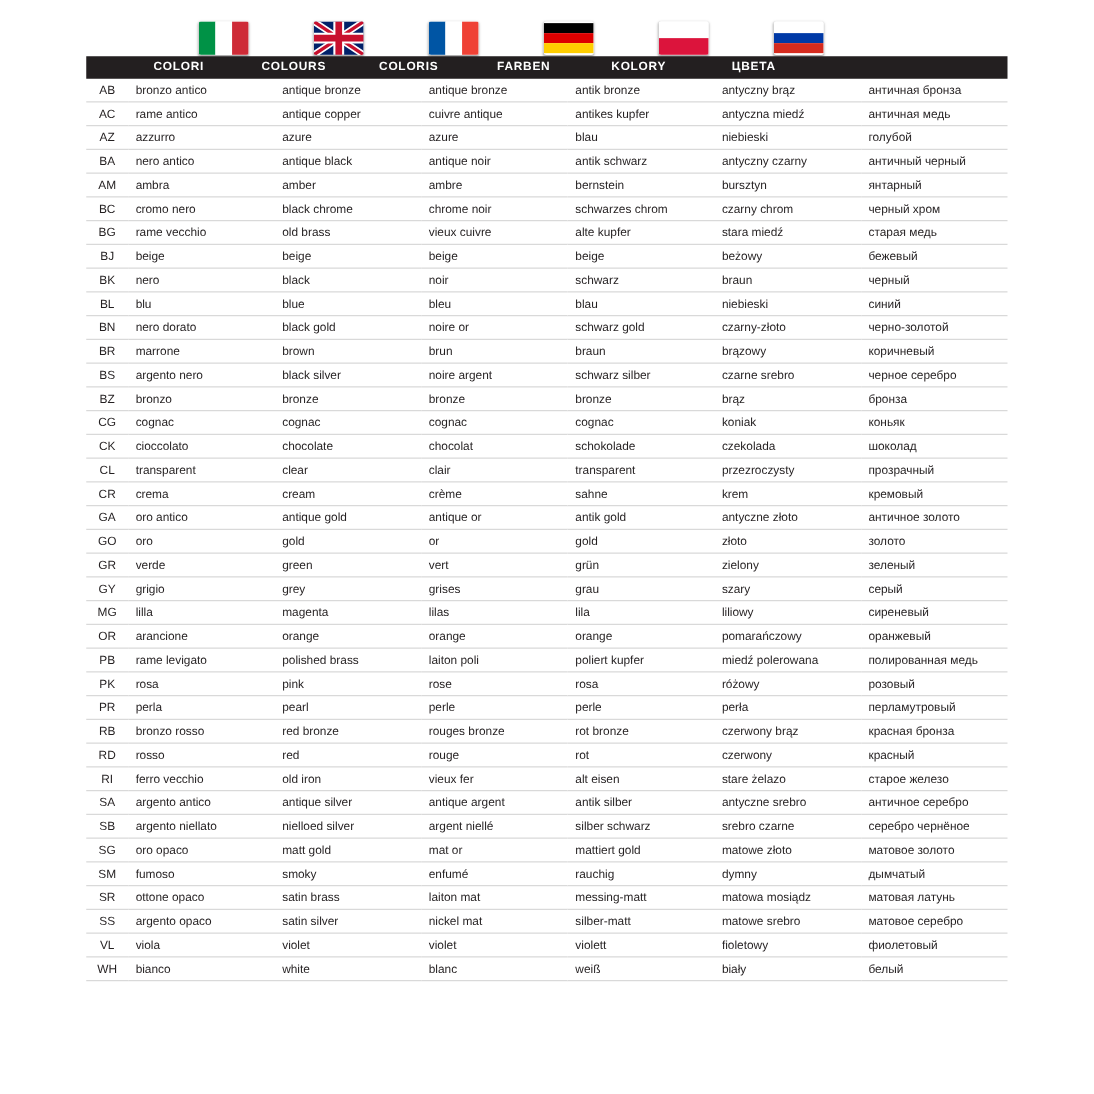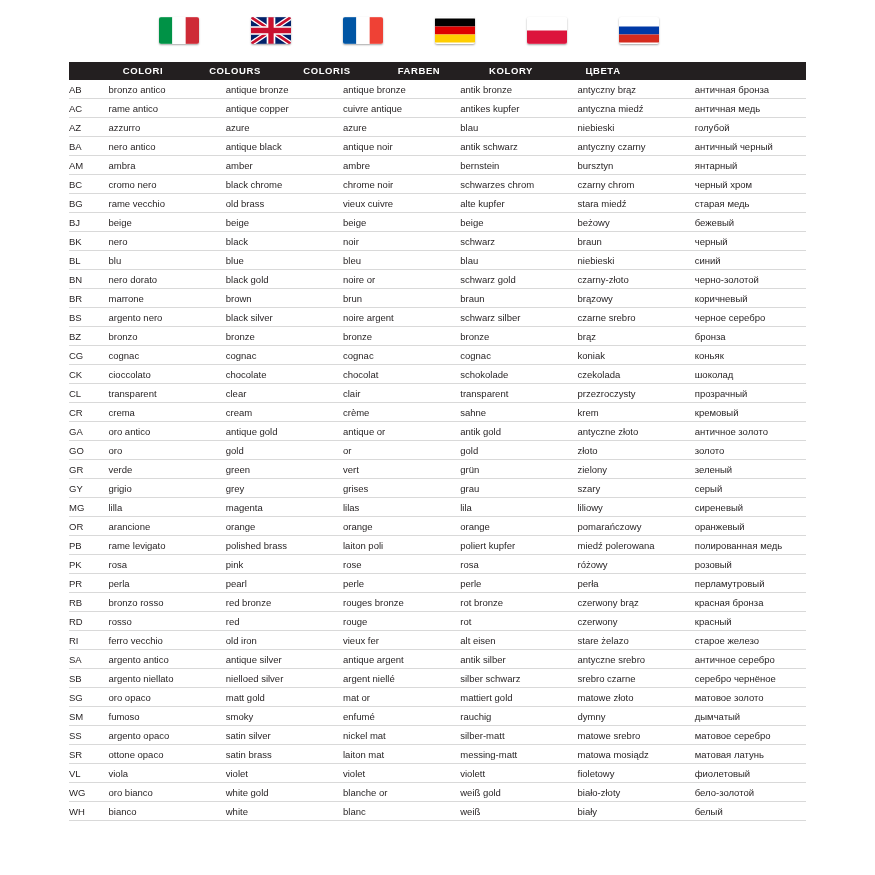--- a/index.html
+++ b/index.html
@@ -46,21 +46,21 @@
   }
   .flag svg { display: block; }
 
   
   .header-band {
     display: flex;
     background: #231f20;
     color: #ffffff;
     height: 18px;
     align-items: center;
-    margin-top: 18px;
+    margin-top: 1px;
     width: 737px;
     margin-left: 0;
   }
   .header-band .h-code {
     width: 28px;
   }
   .header-band .h-lang {
     width: 92px;
     text-align: center;
     font-size: 9.5px;
@@ -83,21 +83,21 @@
     font-size: 9.5px;
     line-height: 11px;
     height: 18px;
     padding: 0 0 0 6px;
     vertical-align: middle;
     white-space: nowrap;
     overflow: hidden;
   }
   table.colors tr td:first-child {
     width: 28px;
-    text-align: left;
+    text-align: center;
     padding: 0;
     font-size: 9.5px;
     color: #231f20;
     border-bottom: 1px solid #d9d9d9;
   }
   table.colors td.lang-cell {
     width: 92px;
   }
   table.colors tr:first-child td {
     border-top: none;
@@ -480,56 +480,47 @@
             <tr>
               <td>SM</td>
               <td class="lang-cell">fumoso</td>
               <td class="lang-cell">smoky</td>
               <td class="lang-cell">enfumé</td>
               <td class="lang-cell">rauchig</td>
               <td class="lang-cell">dymny</td>
               <td class="lang-cell">дымчатый</td>
             </tr>
             <tr>
+              <td>SR</td>
+              <td class="lang-cell">ottone opaco</td>
+              <td class="lang-cell">satin brass</td>
+              <td class="lang-cell">laiton mat</td>
+              <td class="lang-cell">messing-matt</td>
+              <td class="lang-cell">matowa mosiądz</td>
+              <td class="lang-cell">матовая латунь</td>
+            </tr>
+            <tr>
               <td>SS</td>
               <td class="lang-cell">argento opaco</td>
               <td class="lang-cell">satin silver</td>
               <td class="lang-cell">nickel mat</td>
               <td class="lang-cell">silber-matt</td>
               <td class="lang-cell">matowe srebro</td>
               <td class="lang-cell">матовое серебро</td>
             </tr>
             <tr>
-              <td>SR</td>
-              <td class="lang-cell">ottone opaco</td>
-              <td class="lang-cell">satin brass</td>
-              <td class="lang-cell">laiton mat</td>
-              <td class="lang-cell">messing-matt</td>
-              <td class="lang-cell">matowa mosiądz</td>
-              <td class="lang-cell">матовая латунь</td>
-            </tr>
-            <tr>
               <td>VL</td>
               <td class="lang-cell">viola</td>
               <td class="lang-cell">violet</td>
               <td class="lang-cell">violet</td>
               <td class="lang-cell">violett</td>
               <td class="lang-cell">fioletowy</td>
               <td class="lang-cell">фиолетовый</td>
             </tr>
             <tr>
-              <td>WG</td>
-              <td class="lang-cell">oro bianco</td>
-              <td class="lang-cell">white gold</td>
-              <td class="lang-cell">blanche or</td>
-              <td class="lang-cell">weiß gold</td>
-              <td class="lang-cell">biało-złoty</td>
-              <td class="lang-cell">бело-золотой</td>
-            </tr>
-            <tr>
               <td>WH</td>
               <td class="lang-cell">bianco</td>
               <td class="lang-cell">white</td>
               <td class="lang-cell">blanc</td>
               <td class="lang-cell">weiß</td>
               <td class="lang-cell">biały</td>
               <td class="lang-cell">белый</td>
             </tr>
           </tbody>
       </table>

